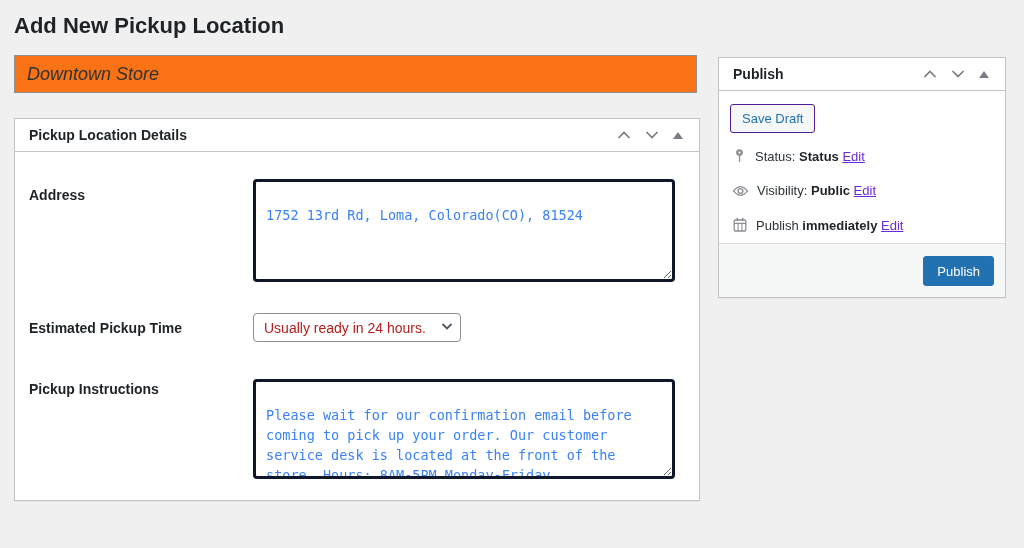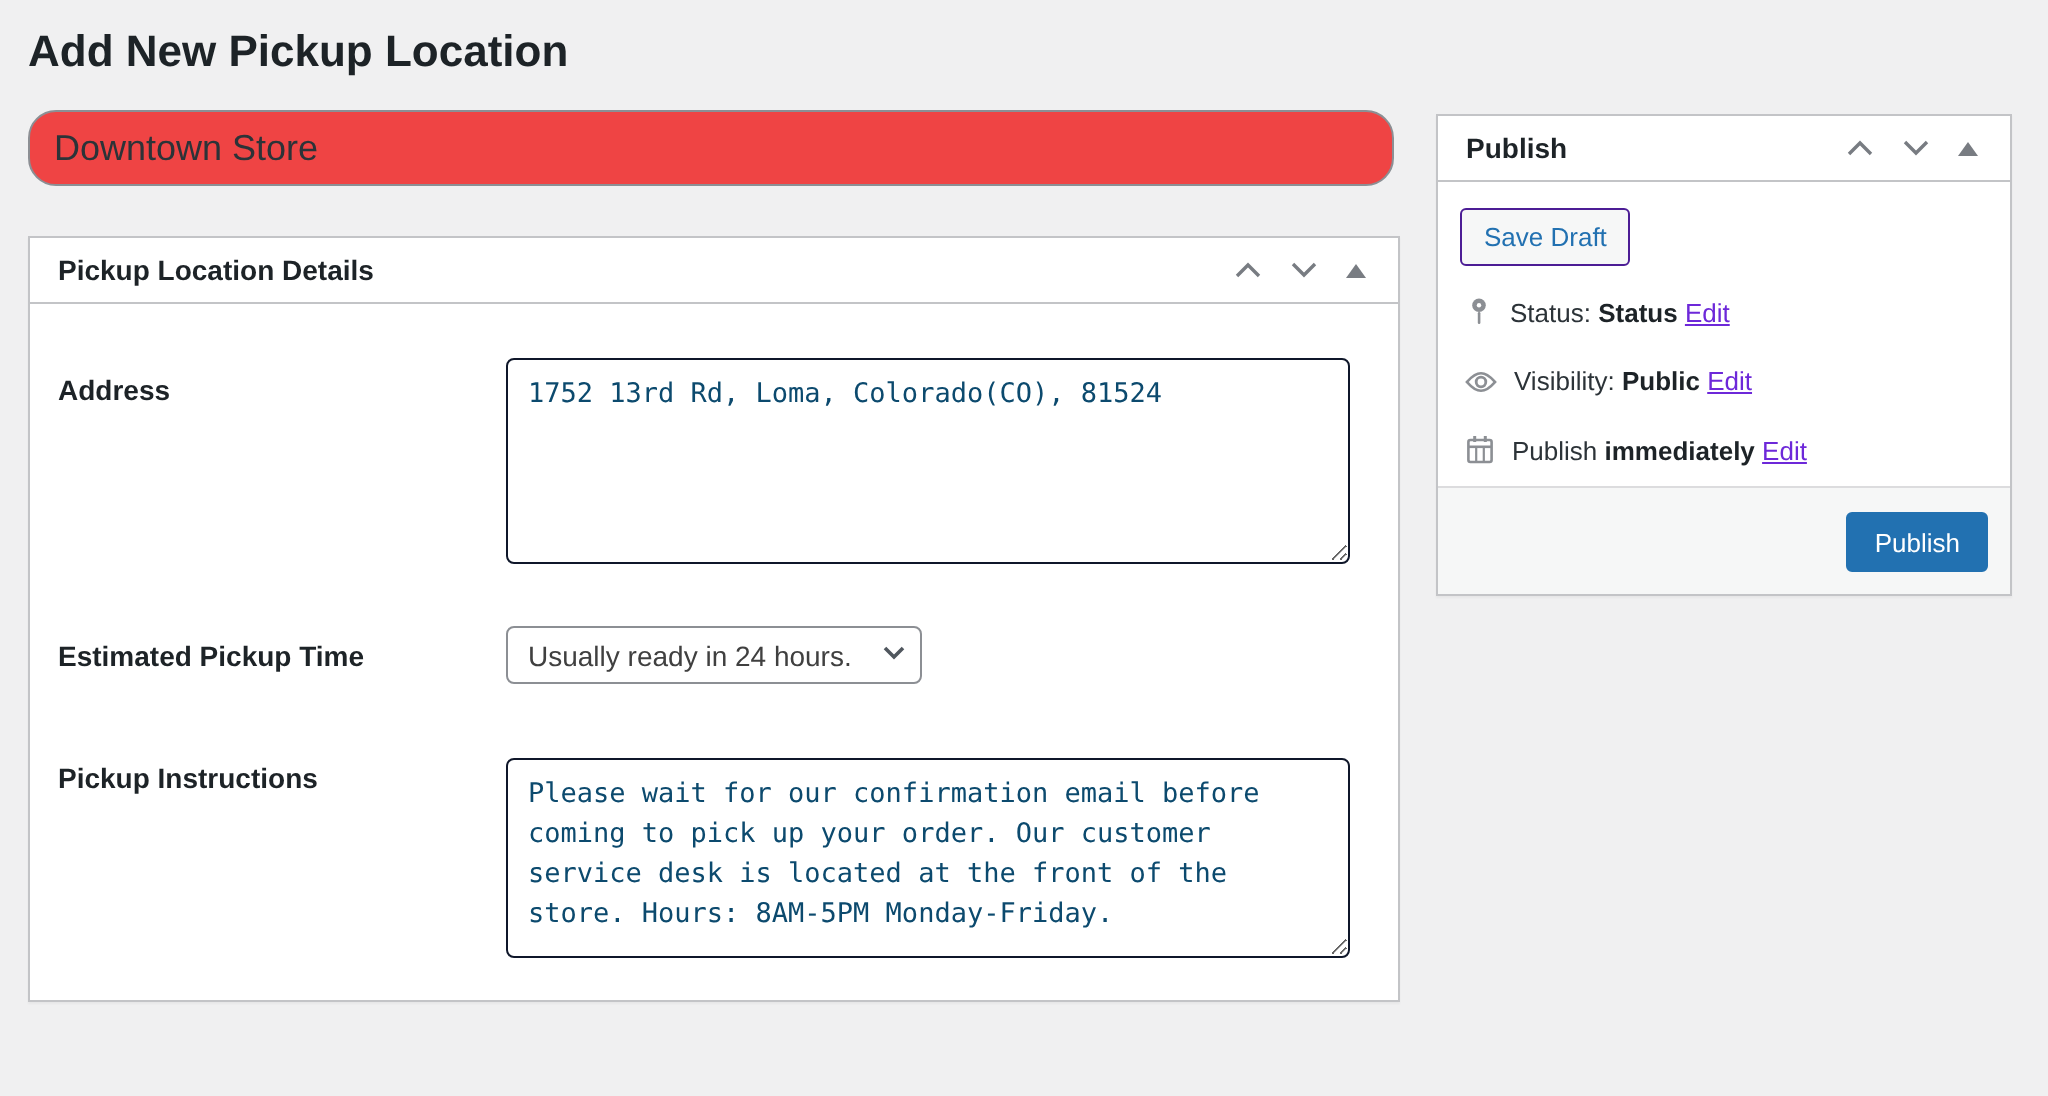--- a/index.html
+++ b/index.html
@@ -14,24 +14,25 @@
 
   
   .page-title {
     position: absolute; left: 14px; top: 12px;
     font-size: 22px; font-weight: 600; color: #1d2327; line-height: 28px;
   }
 
   
   .title-input {
     position: absolute; left: 14px; top: 55px; width: 683px; height: 38px;
-    border: 1px solid #8c8f94; border-radius: 14px; background: #ef4444;
+    border: 1px solid #8c8f94; border-radius: 0; background: #f97316;
     padding: 0 12px; font-size: 18px; color: #2c3338;
     font-family: "Liberation Sans", sans-serif;
     box-shadow: 0 0 0 transparent;
+    font-style: italic;
   }
 
   
   .postbox {
     position: absolute; background: #fff;
     border: 1px solid #c3c4c7;
     box-shadow: 0 1px 1px rgba(0,0,0,.04);
   }
   .postbox-header {
     position: absolute; left: 0; right: 0; top: 0; height: 33px;
@@ -54,33 +55,33 @@
   .details-box { left: 14px; top: 118px; width: 686px; height: 383px; }
   .field-label {
     position: absolute; font-size: 14px; font-weight: 700; color: #1d2327;
   }
   .lbl-address { left: 14px; top: 68px; }
   .lbl-time { left: 14px; top: 201px; }
   .lbl-instructions { left: 14px; top: 262px; }
 
   .wp-textarea {
     position: absolute; left: 238px; width: 422px;
-    border: 1px solid #0f172a; border-radius: 4px; background: #fff;
+    border: 3px solid #0f172a; border-radius: 4px; background: #fff;
     font-family: "DejaVu Sans Mono", monospace;
-    font-size: 13.5px; line-height: 20px; color: #0c4a6e;
-    padding: 7px 10px; resize: both; overflow: hidden;
+    font-size: 13.5px; line-height: 20px; color: #3b82f6;
+    padding: 23px 10px; resize: both; overflow: hidden;
   }
   .ta-address { top: 60px; height: 103px; }
   .ta-instructions { top: 260px; height: 100px; }
 
   .select-wrap { position: absolute; left: 238px; top: 194px; width: 208px; height: 29px; }
   .wp-select {
     width: 100%; height: 100%;
     border: 1px solid #8c8f94; border-radius: 4px; background: #fff;
-    font-family: "Liberation Sans", sans-serif; font-size: 14px; color: #404040;
+    font-family: "Liberation Sans", sans-serif; font-size: 14px; color: #b91c1c;
     padding: 0 26px 0 10px;
     -webkit-appearance: none; -moz-appearance: none; appearance: none;
   }
   .select-chevron {
     position: absolute; right: 8px; top: 9px; pointer-events: none;
   }
 
   
   .publish-box { left: 718px; top: 57px; width: 288px; height: 241px; }
   .save-draft-btn {

